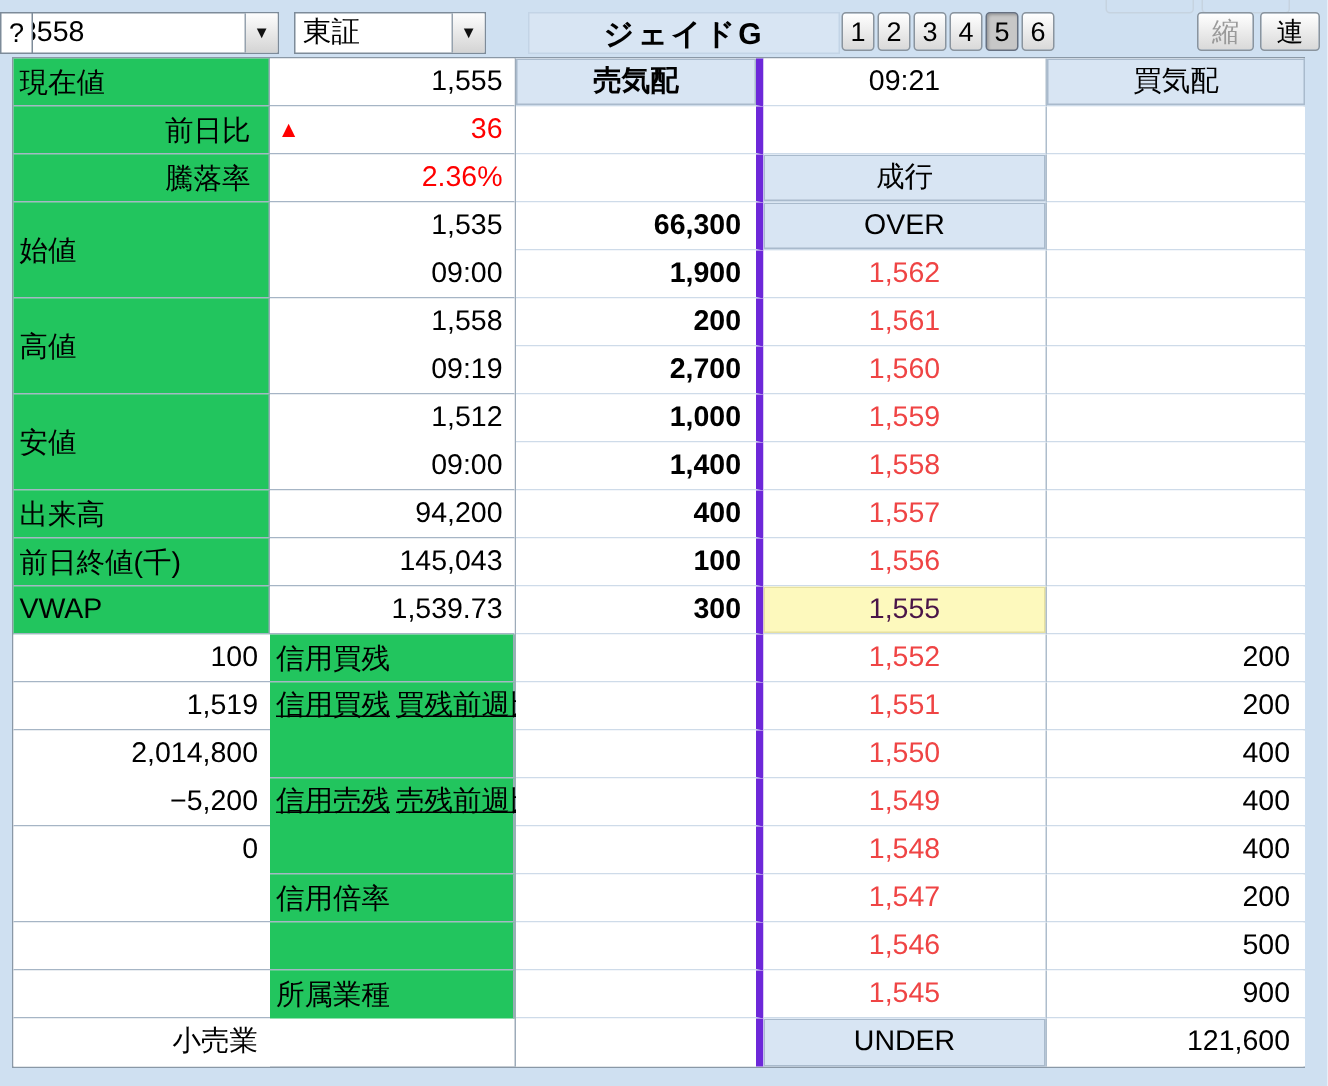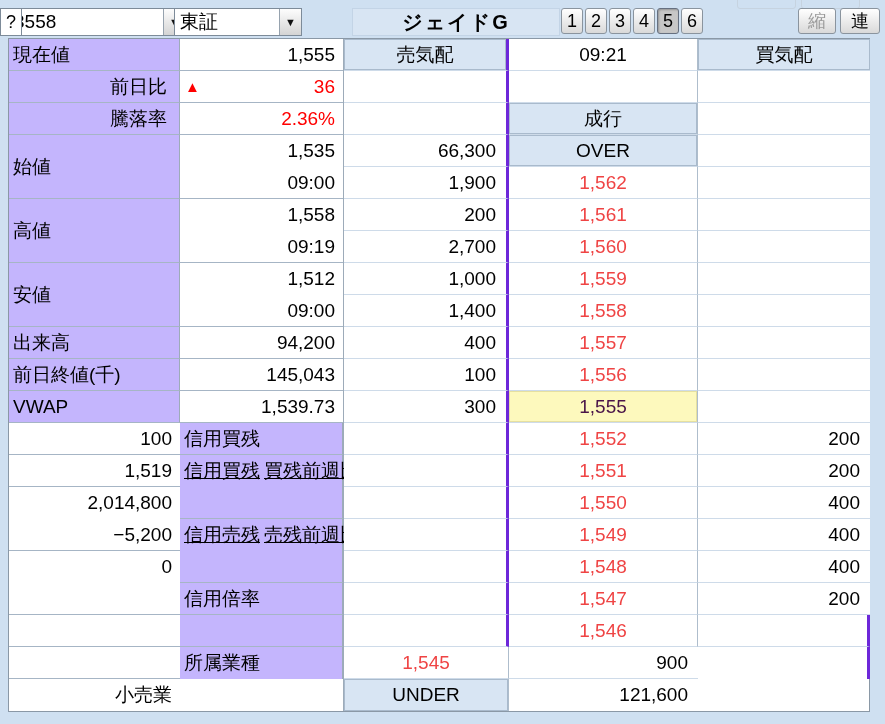--- a/index.html
+++ b/index.html
@@ -28,57 +28,57 @@
         background:linear-gradient(180deg,#ffffff,#d9d9d9);font-size:18px;
         display:flex;align-items:center;justify-content:center;}
   .wbtn.disabled{color:#9a9a9a;}
   .ghost{position:absolute;top:-2px;height:9px;width:57px;border:1px solid #c6d3e0;border-radius:0 0 3px 3px;}
 
   
   .board{position:absolute;left:8px;top:38px;width:862px;height:674px;box-sizing:border-box;
          border:1px solid #8a98a6;background:#fff;display:flex;}
   .info-grid{display:grid;grid-template-columns:171px 163px;grid-auto-rows:32px;
          border-right:1px solid #9dabb9;}
-  .lcell{background:#c4b5fd;box-sizing:border-box;border-right:1px solid #9dabb9;
+  .lcell{background:#22c55e;box-sizing:border-box;border-right:1px solid #9dabb9;
          border-bottom:1px solid #a6b5c5;font-size:19px;display:flex;align-items:center;
          padding-left:4px;white-space:nowrap;}
   .lcell.r{justify-content:flex-end;padding-right:12px;padding-left:0;}
   .lcell.multi{flex-direction:row;align-items:stretch;justify-content:flex-start;padding-left:0;text-decoration:underline;}
   .lcell .lline{height:32px;line-height:32px;padding-left:4px;}
   .lcell.last,.vcell.last{border-bottom:none;}
   .vcell{background:#fff;box-sizing:border-box;border-bottom:1px solid #a6b5c5;
          display:flex;flex-direction:column;justify-content:center;}
   .vline{height:32px;line-height:32px;font-size:19px;text-align:right;padding-right:8px;
          position:relative;white-space:nowrap;}
   .vline.red{color:#ff0000;}
   .vline .tri{position:absolute;left:5px;top:0;font-size:15px;color:#ff0000;}
 
   .ladder-grid{display:grid;grid-template-columns:165px 189px 172px;grid-auto-rows:32px;}
   .cell{box-sizing:border-box;border-bottom:1px solid #cedbe9;font-size:19px;
         line-height:31px;white-space:nowrap;background:#fff;}
   .cell.last{border-bottom:none;}
-  .cell.sell{text-align:right;padding-right:10px;border-right:3px solid #6d28d9;}
+  .cell.sell{text-align:right;padding-right:10px;border-right:5px solid #6d28d9;font-weight:bold;}
   .cell.buy{text-align:right;padding-right:10px;}
   .cell.price{text-align:center;border-right:1px solid #aebdcc;}
   .cell.hdr{background:#d8e5f3;box-shadow:inset 0 0 0 1px #a9bacc;text-align:center;padding-right:0;}
   .cell.red{color:#ef4444;}
   .cell.current{background:#fdf9bd;color:#4a1548;box-shadow:inset 0 0 0 1px #e6e0a0;}
   .cell.time{text-align:center;}
 </style>
 </head>
 <body>
 
 <div class="window">
 
   <div class="toolbar">
     <div class="combo" style="left:8px;width:178px;">
       <div class="txt">3558</div>
       <div class="arrow">▼</div>
     </div>
-    <div class="combo" style="left:174px;width:128px;">
+    <div class="combo" style="left:196px;width:128px;">
       <div class="txt">東証</div>
       <div class="arrow">▼</div>
     </div>
     <div class="help-btn">?</div>
     <div class="title-panel" style="left:352px;width:208px;">ジェイドG</div>
     <div class="pbtn-row">
         <div class="pbtn">1</div>
         <div class="pbtn">2</div>
         <div class="pbtn">3</div>
         <div class="pbtn">4</div>
@@ -218,20 +218,21 @@
         <div class="cell price red">1,549</div>
         <div class="cell buy">400</div>
         <div class="cell sell"></div>
         <div class="cell price red">1,548</div>
         <div class="cell buy">400</div>
         <div class="cell sell"></div>
         <div class="cell price red">1,547</div>
         <div class="cell buy">200</div>
         <div class="cell sell"></div>
         <div class="cell price red">1,546</div>
+        <div class="cell buy">500</div>
         <div class="cell sell"></div>
         <div class="cell price red">1,545</div>
         <div class="cell buy">900</div>
         <div class="cell sell last"></div>
         <div class="cell price hdr last">UNDER</div>
         <div class="cell buy last">121,600</div>
       </div>
   </div>
 
 </div>

